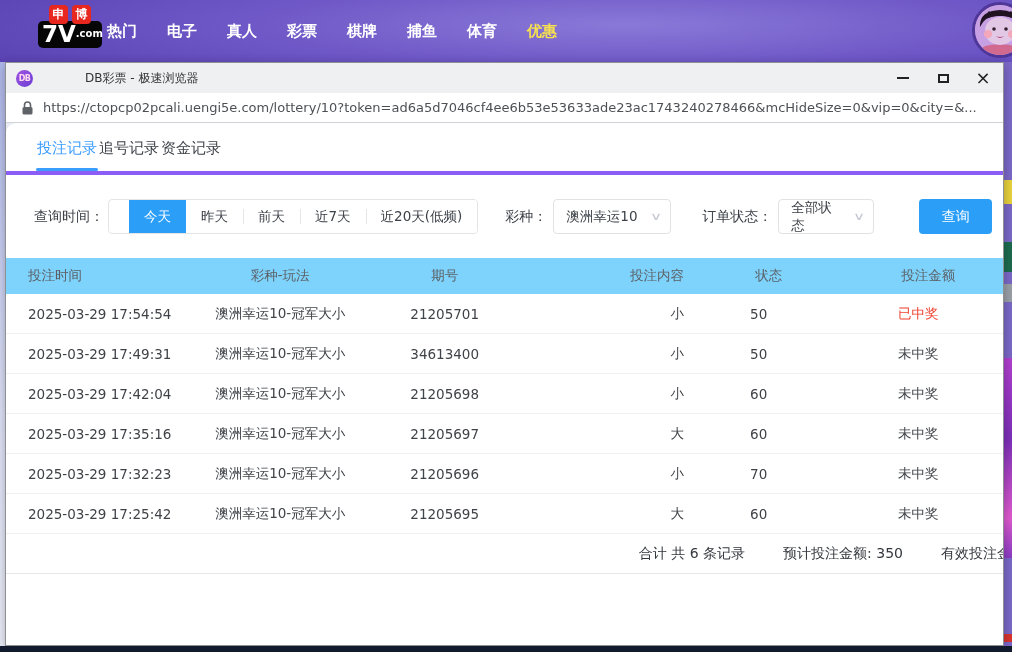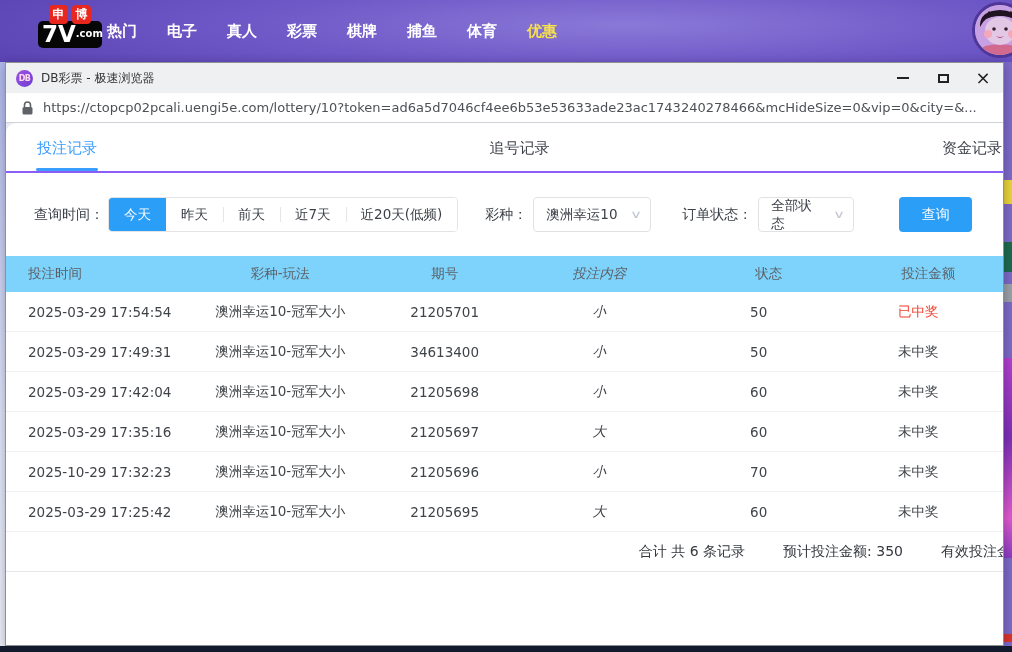--- a/index.html
+++ b/index.html
@@ -27,69 +27,69 @@
   
   .left-sliver { position:absolute; left:0; top:62px; width:5px; height:590px;
     background:linear-gradient(180deg,#aeb7ea,#dfe3f8 60%,#eceef9); }
   .right-sliver { position:absolute; left:1004px; top:62px; width:8px; height:590px; background:#7b68c8; }
   .right-sliver .blk { position:absolute; left:0; width:8px; }
   .bottom-bar { position:absolute; left:0; top:646px; width:1012px; height:6px; background:#121a2e; z-index:6; }
 
   
   .window { position:absolute; left:5px; top:62px; width:999px; height:584px; background:#fff;
     border:1px solid #8f9094; box-shadow:0 3px 10px rgba(0,0,0,.28); z-index:4; display:flex; flex-direction:column; }
-  .titlebar { height:30px; background:#eef0f1; display:flex; align-items:center; flex:0 0 30px; }
+  .titlebar { height:30px; background:#eef0f1; display:flex; align-items:center; flex:0 0 30px;gap:44px; }
   .favicon { width:17px; height:17px; margin-left:10px; border-radius:50%;
     background:linear-gradient(135deg,#a052e2,#6b3ed2); color:#ffd9ee; font-size:8px; font-weight:700;
     display:flex; align-items:center; justify-content:center; letter-spacing:-.5px; }
   .win-title { margin-left:8px; font-size:12px; color:#333; }
   .win-controls { margin-left:auto; display:flex; height:30px; }
   .win-btn { width:40px; height:30px; display:flex; align-items:center; justify-content:center; cursor:pointer; }
   .min-glyph { width:12px; height:2px; background:#222; }
   .max-glyph { width:11px; height:9px; border:2px solid #222; }
   .close-glyph { font-size:18px; line-height:18px; color:#222; }
   .urlbar { height:30px; background:#fff; border-bottom:1px solid #cfd2d6; display:flex; align-items:center;
     padding-left:16px; flex:0 0 30px; }
   .url-text { margin-left:10px; font-size:13px; color:#4d5156; white-space:nowrap; }
 
   
   .page { flex:1; background:#e9ebf2; overflow:hidden; }
   .card { width:100%; height:100%; background:#fff; border-top-left-radius:10px; overflow:hidden; position:relative; }
 
-  .tabs { display:flex; padding:16px 0 0 30px; border-bottom:2px solid #8b5cf6;justify-content:space-between; }
+  .tabs { display:flex; padding:16px 0 0 30px; border-bottom:4px solid #8b5cf6; }
   .tab { display:flex; flex-direction:column; align-items:center; cursor:pointer; }
   .tab-label { font-size:15px; color:#3c4148; }
   .tab.active .tab-label { color:#3b9dff; }
   .tab-underline { width:62px; height:3px; border-radius:2px; margin-top:10px; background:transparent; }
   .tab.active .tab-underline { background:#3b9dff; }
 
   .filters { display:flex; align-items:center; margin:24px 0 0 28px; }
   .f-label { font-size:14px; color:#3c4148; }
   .time-group { display:flex; border:1px solid #e4e4e6; border-radius:4px; overflow:hidden; margin-left:4px; height:35px; }
   .time-opt { padding:0 15px; font-size:13.5px; color:#3c4148; background:#fff; display:flex; align-items:center; cursor:pointer; position:relative; }
   .time-opt + .time-opt::before { content:""; position:absolute; left:0; top:9px; bottom:9px; width:1px; background:#e6e6e8; }
-  .time-opt.active { background:#2b9ef8; color:#fff; }
+  .time-opt.active { background:#2b9ef8; color:#fff;margin-left:20px; }
   .time-opt.active::before, .time-opt.active + .time-opt::before { display:none; }
   .select { display:flex; align-items:center; justify-content:space-between; border:1px solid #e2e2e4; border-radius:4px;
     height:35px; padding:0 10px 0 12px; margin-left:6px; cursor:pointer; background:#fff; }
   .select-value { font-size:13.5px; color:#3c4148; }
   .chevron { color:#c4c9d2; font-size:11px; margin-left:12px; transform:scaleX(1.5); }
   .sp1 { margin-left:27px; } .sp2 { margin-left:31px; }
   .search-btn { margin-left:45px; width:73px; height:35px; background:#2b9ef8; color:#fff; font-size:14px;
     border:none; border-radius:4px; cursor:pointer; }
 
   .table { margin-top:24px; }
   .t-header { display:flex; height:36px; align-items:center; background:#7dd3fc; }
   .t-row { display:flex; height:40px; align-items:center; border-bottom:1px solid #f0f0f2; background:#fff; }
   .th { font-size:13.5px; color:#5c6066; }
   .td { font-size:13.5px; color:#3f4348; }
   .c1 { width:18%; padding-left:22px; text-align:left; }
   .c2 { width:19%; text-align:center; }
   .c3 { width:14%; text-align:center; }
-  .c4 { width:17%; text-align:center;font-style:italic; }
+  .c4 { width:17%; text-align:right; }
   .c5 { width:15%; text-align:center; }
   .c6 { width:17%; text-align:center; }
   .status-won { color:#f0412f; }
 
   .summary { display:flex; justify-content:flex-end; align-items:center; height:40px; border-bottom:1px solid #e7e7ea; }
   .summary span { font-size:14px; color:#33373d; margin-left:38px; white-space:nowrap; }
   .summary .clip { margin-right:-8px; }
 </style>
 </head>
 <body>
@@ -249,21 +249,21 @@
           </div>
           <div class="t-row">
             <div class="td c1">2025-03-29 17:35:16</div>
             <div class="td c2">澳洲幸运10-冠军大小</div>
             <div class="td c3">21205697</div>
             <div class="td c4">大</div>
             <div class="td c5">60</div>
             <div class="td c6">未中奖</div>
           </div>
           <div class="t-row">
-            <div class="td c1">2025-10-29 17:32:23</div>
+            <div class="td c1">2025-03-29 17:32:23</div>
             <div class="td c2">澳洲幸运10-冠军大小</div>
             <div class="td c3">21205696</div>
             <div class="td c4">小</div>
             <div class="td c5">70</div>
             <div class="td c6">未中奖</div>
           </div>
           <div class="t-row">
             <div class="td c1">2025-03-29 17:25:42</div>
             <div class="td c2">澳洲幸运10-冠军大小</div>
             <div class="td c3">21205695</div>

